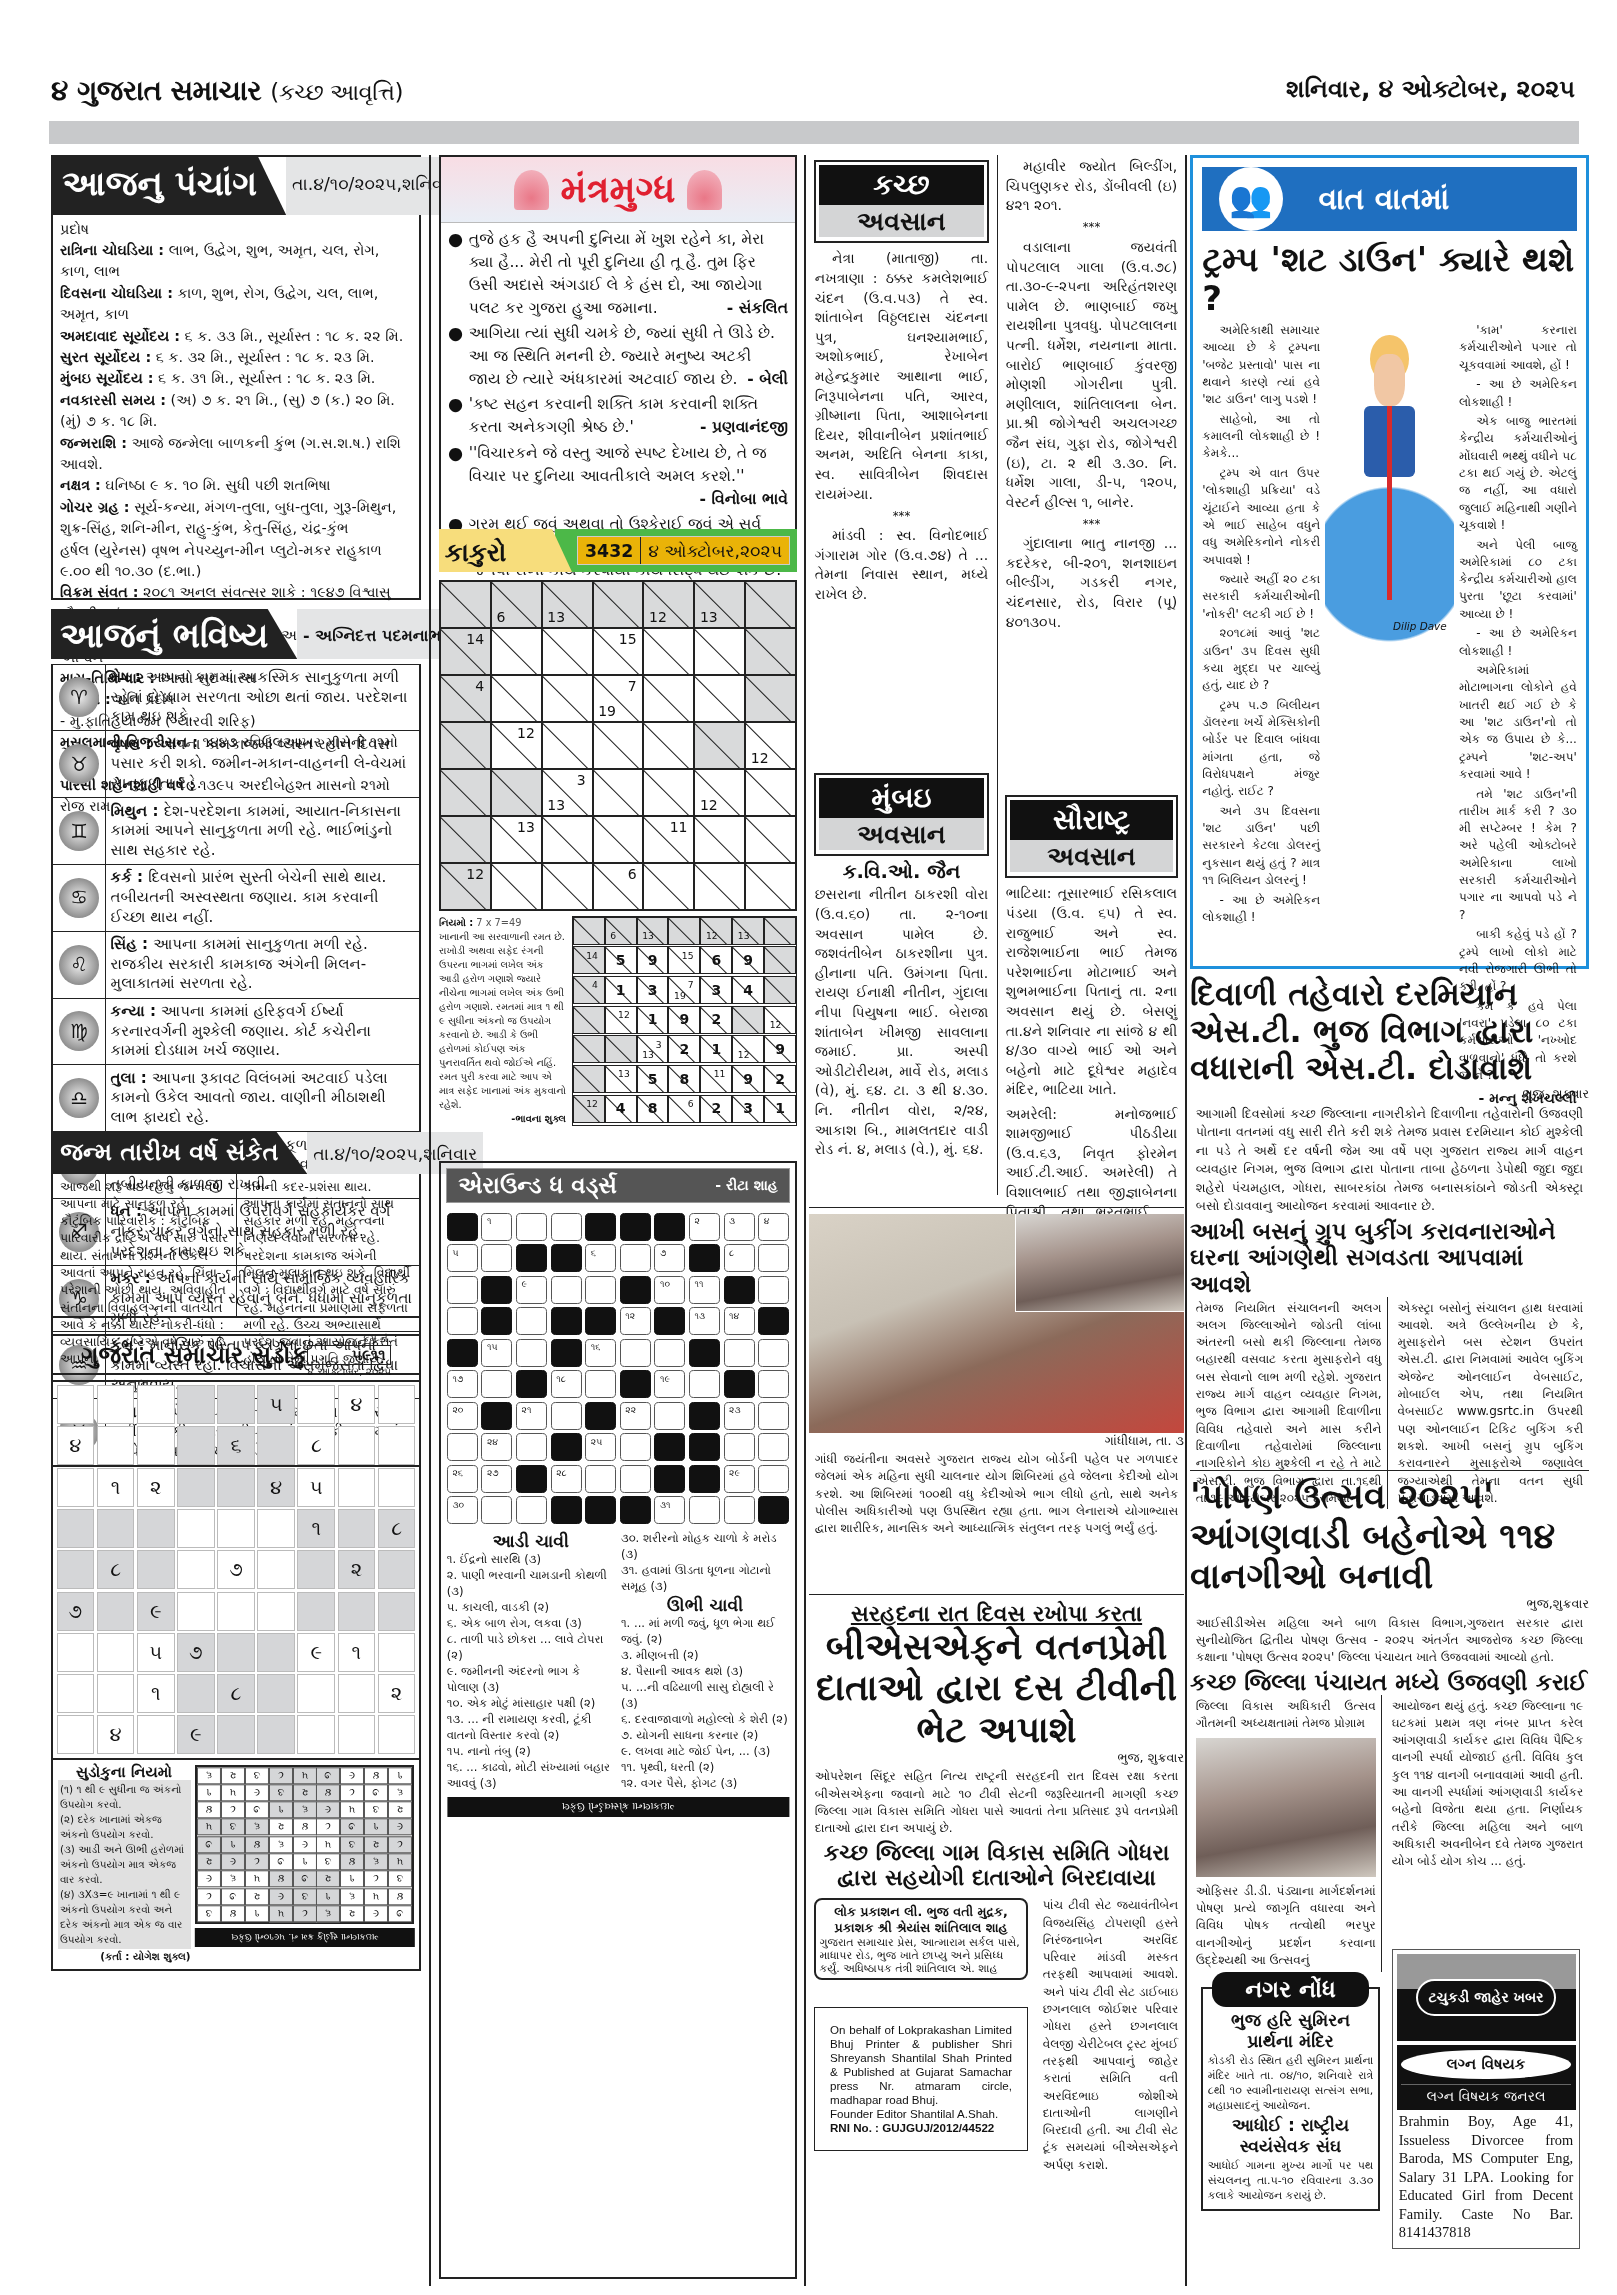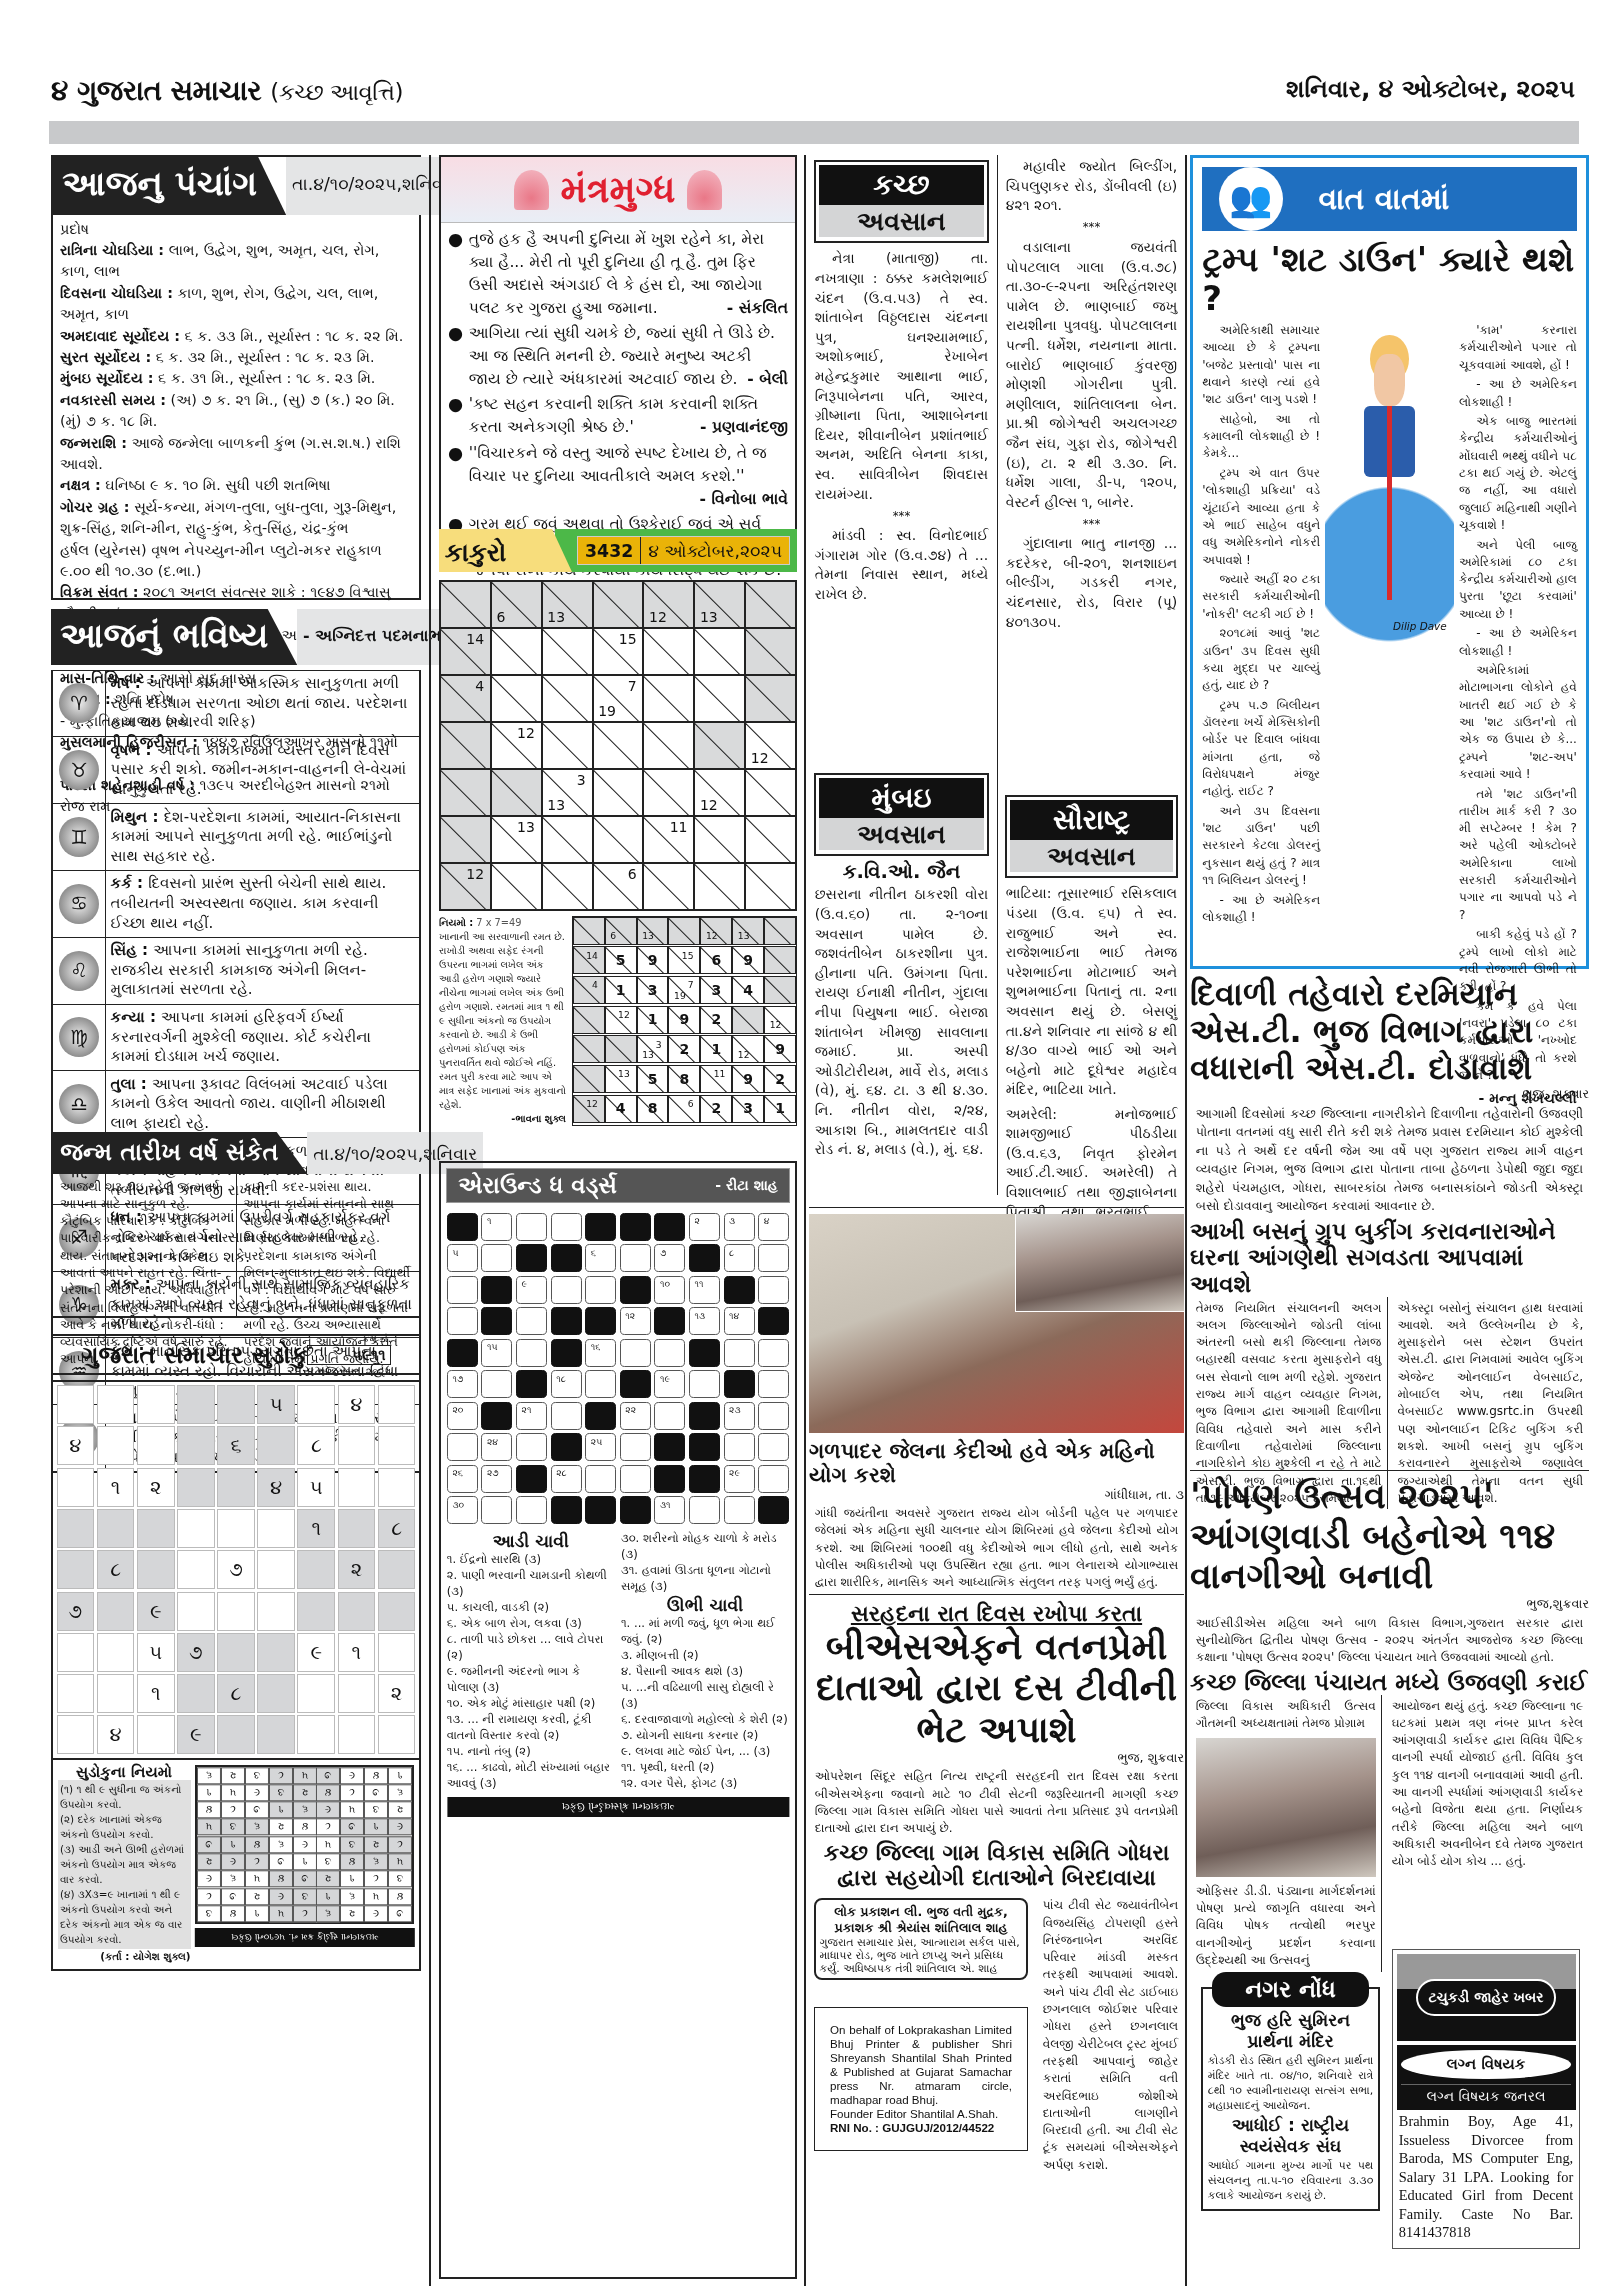--- a/index.html
+++ b/index.html
@@ -113,21 +113,21 @@
       <div><b>દક્ષિણાયન શરદ ઋતુ રાષ્ટ્રીય દિનાંક :</b> અશ્વિન ૧૨ વ્રજ માસ : અશ્વિન</div>
       <div><b>માસ-તિથિ-વાર :</b> આસો સુદ બારસ</div>
       <div><b>- પ્રદોષ :</b> શનિ પ્રદોષ</div>
       <div>- મુ.ફાતિહયાજમ (ગ્યારવી શરિફ)</div>
       <div><b>મુસલમાની હિજરીસન :</b> ૧૪૪૭ રવિઉલઆખર માસનો ૧૧મો રોજ</div>
       <div><b>પારસી શહેનશાહી વર્ષ :</b> ૧૩૯૫ અરદીબેહશ્ત માસનો ૨૧મો રોજ રામ</div>
     </div>
 </div>
 
 <div class="abs" style="left:51px;top:609px;width:370px">
-  <div class="tabhead" style="height:56px">
+  <div class="tabhead" style="height:50px">
     <div class="dark">આજનું ભવિષ્ય</div>
     <div class="light" style="font-size:16px;font-weight:bold">- અગ્નિદત્ત પદમનાભ</div>
   </div>
   <div class="box" style="margin-top:4.6px;border-top:1.7px solid #222" id="horo-list">
       <div class="horo" style="border-top: none;">
         <div class="ic">
           <span>♈</span>
         </div>
         <div class="tx"><b>મેષ : </b>આપના કામમાં આકસ્મિક સાનુકુળતા મળી રહેતાં દોડધામ સરળતા ઓછા થતાં જાય. પરદેશના કામ થઇ શકે.</div>
       </div>
@@ -863,21 +863,20 @@
     <div class="s">અવસાન</div>
   </div>
   <div class="colt">ભાટિયા: તૂસારભાઈ રસિકલાલ પંડયા (ઉ.વ. ૬૫) તે સ્વ. રાજુભાઈ અને સ્વ. રાજેશભાઈના ભાઈ તેમજ પરેશભાઈના મોટાભાઈ અને શુભમભાઈના પિતાનું તા. ૨ના અવસાન થયું છે. બેસણું તા.૪ને શનિવાર ના સાંજે ૪ થી ૪/૩૦ વાગ્યે ભાઈ ઓ અને બહેનો માટે દૂધેશ્વર મહાદેવ મંદિર, ભાટિયા ખાતે.</div>
   <div class="colt">અમરેલી: મનોજભાઈ શામજીભાઈ પીઠડીયા (ઉ.વ.૬૩, નિવૃત ફોરમેન આઈ.ટી.આઈ. અમરેલી) તે વિશાલભાઈ તથા જીજ્ઞાબેનના પિતાશ્રી, તથા ભરતભાઈ, ... ઉઠમણું તા.૪ને શનિવારે સાંજે ૪ થી ૬ ... રાખેલ છે.</div>
 </div>
 
 <div class="abs" style="left:809px;top:1207px;width:375px;border-top:1.2px solid #222">
   <div class="photo" style="height:219px;margin-top:5.8px;position:relative">
     <div class="photo2" style="position:absolute;right:0;top:0;width:45%;height:45%;border-left:1.7px solid #fff;border-bottom:1.7px solid #fff"></div>
   </div>
-  <div class="head-big" style="font-size:21px;margin-top:5.8px">ગળપાદર જેલના કેદીઓ હવે એક મહિનો યોગ કરશે</div>
   <div style="text-align:right;font-size:12.7px">ગાંધીધામ, તા. ૩</div>
   <div class="colt" style="font-size:12px;line-height:17.3px">ગાંધી જયંતીના અવસરે ગુજરાત રાજ્ય યોગ બોર્ડની પહેલ પર ગળપાદર જેલમાં એક મહિના સુધી ચાલનાર યોગ શિબિરમાં હવે જેલના કેદીઓ યોગ કરશે. આ શિબિરમાં ૧૦૦થી વધુ કેદીઓએ ભાગ લીધો હતો, સાથે અનેક પોલીસ અધિકારીઓ પણ ઉપસ્થિત રહ્યા હતા. ભાગ લેનારાએ યોગાભ્યાસ દ્વારા શારીરિક, માનસિક અને આધ્યાત્મિક સંતુલન તરફ પગલું ભર્યું હતું.</div>
 </div>
 
 <div class="abs" style="left:809px;top:1594px;width:375px;border-top:1.7px solid #222;padding-top:5.8px">
   <div style="text-align:center;font-size:22px;font-weight:bold;text-decoration:underline">સરહદના રાત દિવસ રખોપા કરતા</div>
   <div class="head-big" style="font-size:36px;text-align:center">બીએસએફને વતનપ્રેમી દાતાઓ દ્વારા દસ ટીવીની ભેટ અપાશે</div>
   <div style="text-align:right;font-size:12.7px">ભુજ, શુક્રવાર</div>
   <div class="colt" style="font-size:12px;line-height:17.3px">ઓપરેશન સિંદૂર સહિત નિત્ય રાષ્ટ્રની સરહદની રાત દિવસ રક્ષા કરતા બીએસએફના જવાનો માટે ૧૦ ટીવી સેટની જરૂરિયાતની માગણી કચ્છ જિલ્લા ગામ વિકાસ સમિતિ ગોધરા પાસે આવતાં તેના પ્રતિસાદ રૂપે વતનપ્રેમી દાતાઓ દ્વારા દાન અપાયું છે.</div>
   <div class="head-big" style="font-size:22px;text-align:center">કચ્છ જિલ્લા ગામ વિકાસ સમિતિ ગોધરા દ્વારા સહયોગી દાતાઓને બિરદાવાયા</div>

